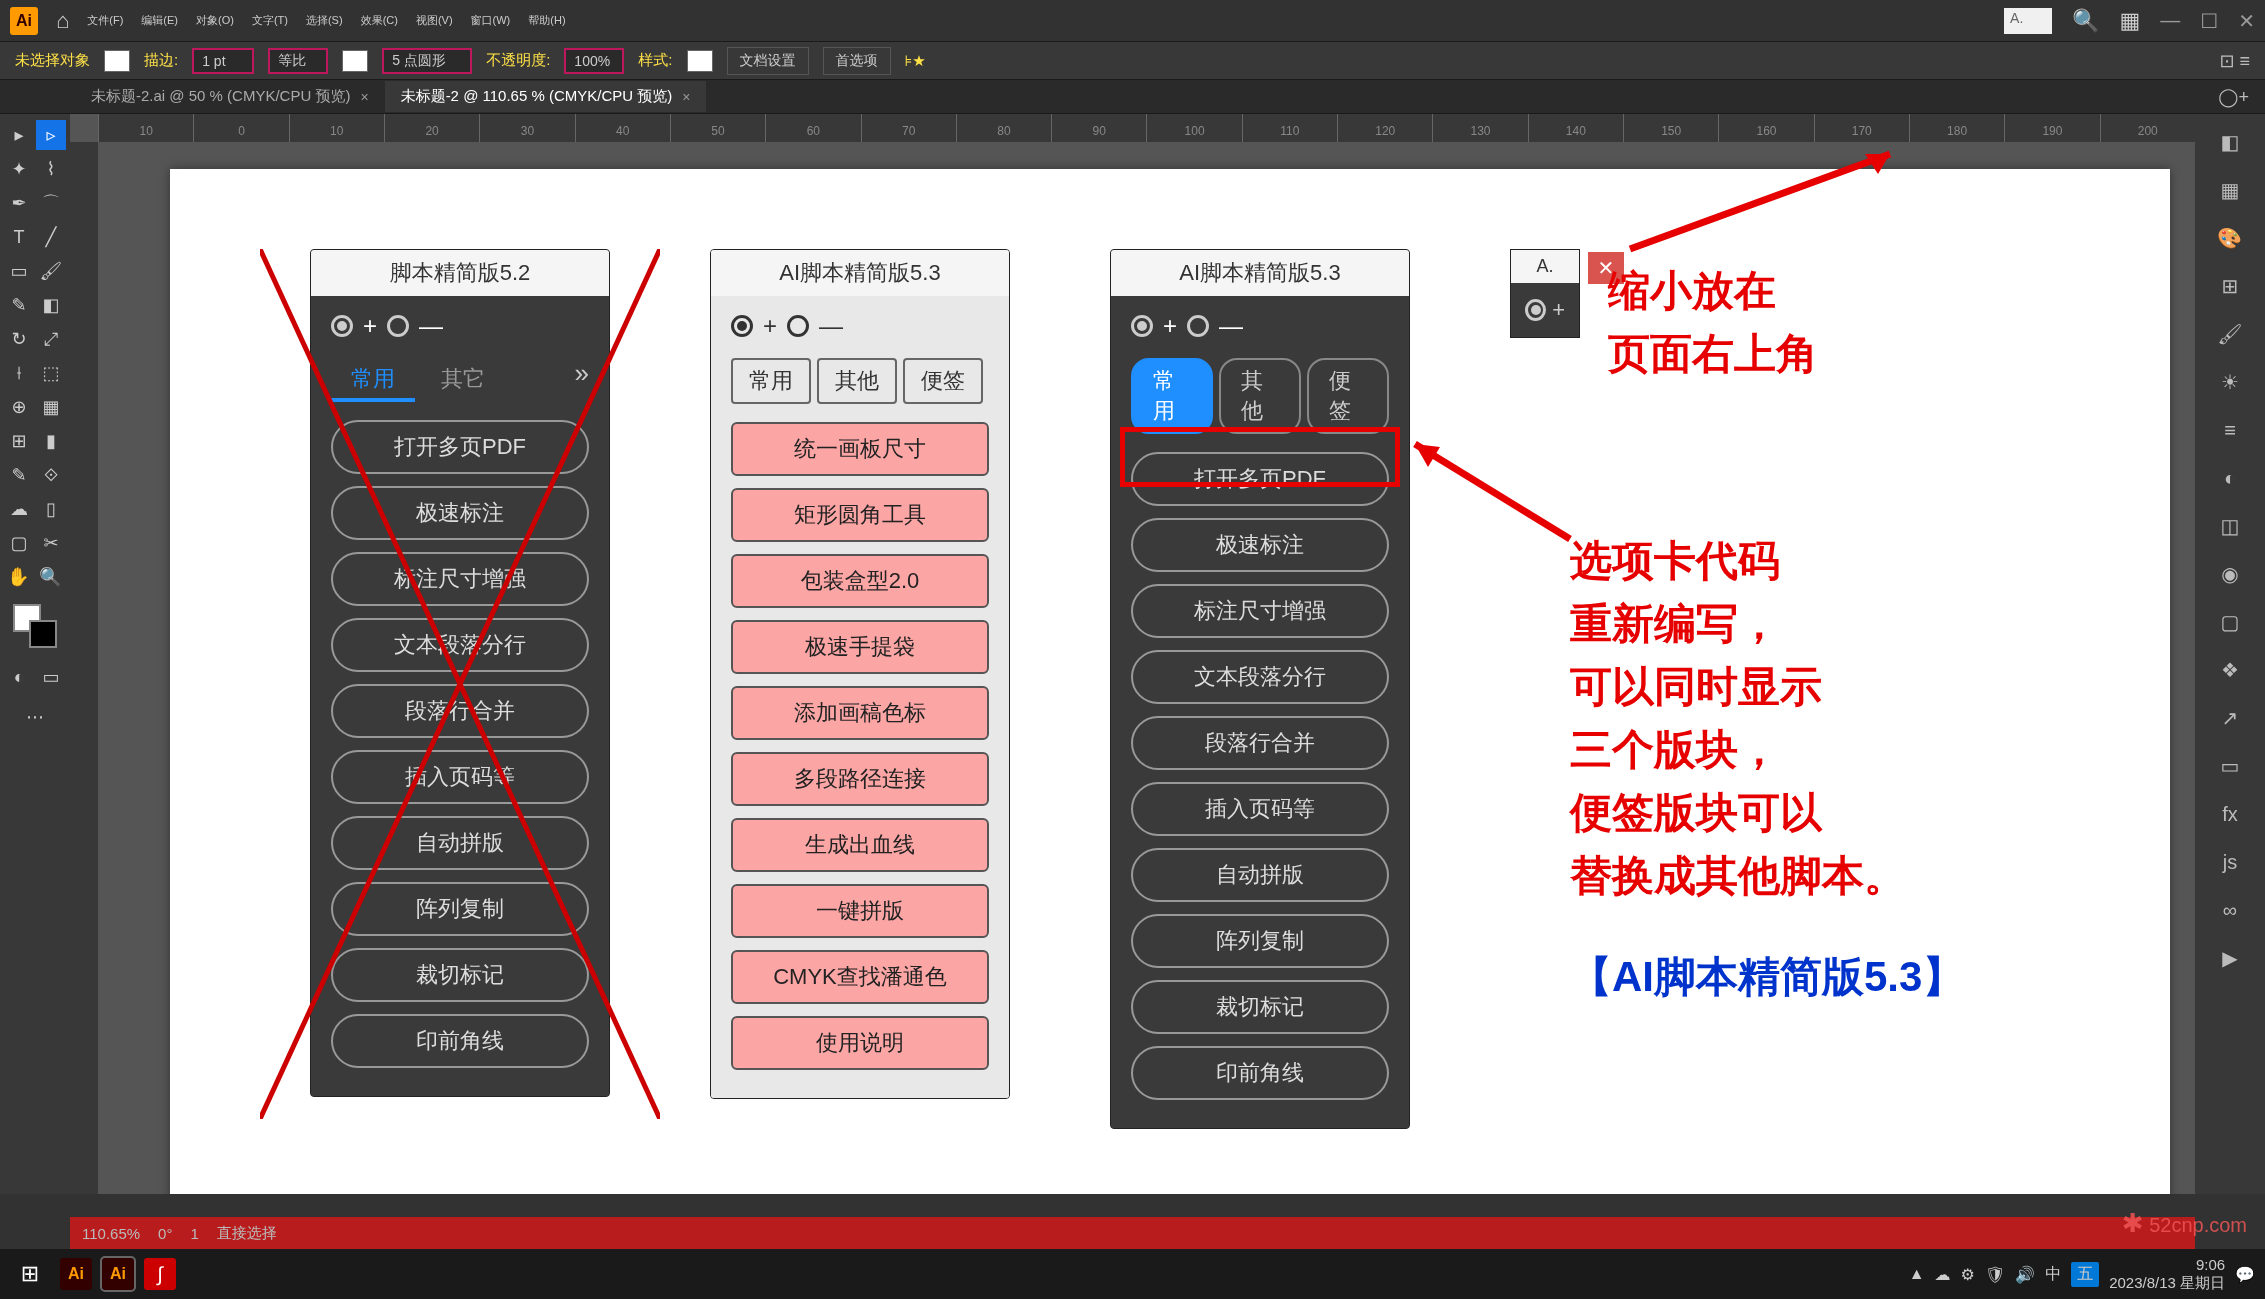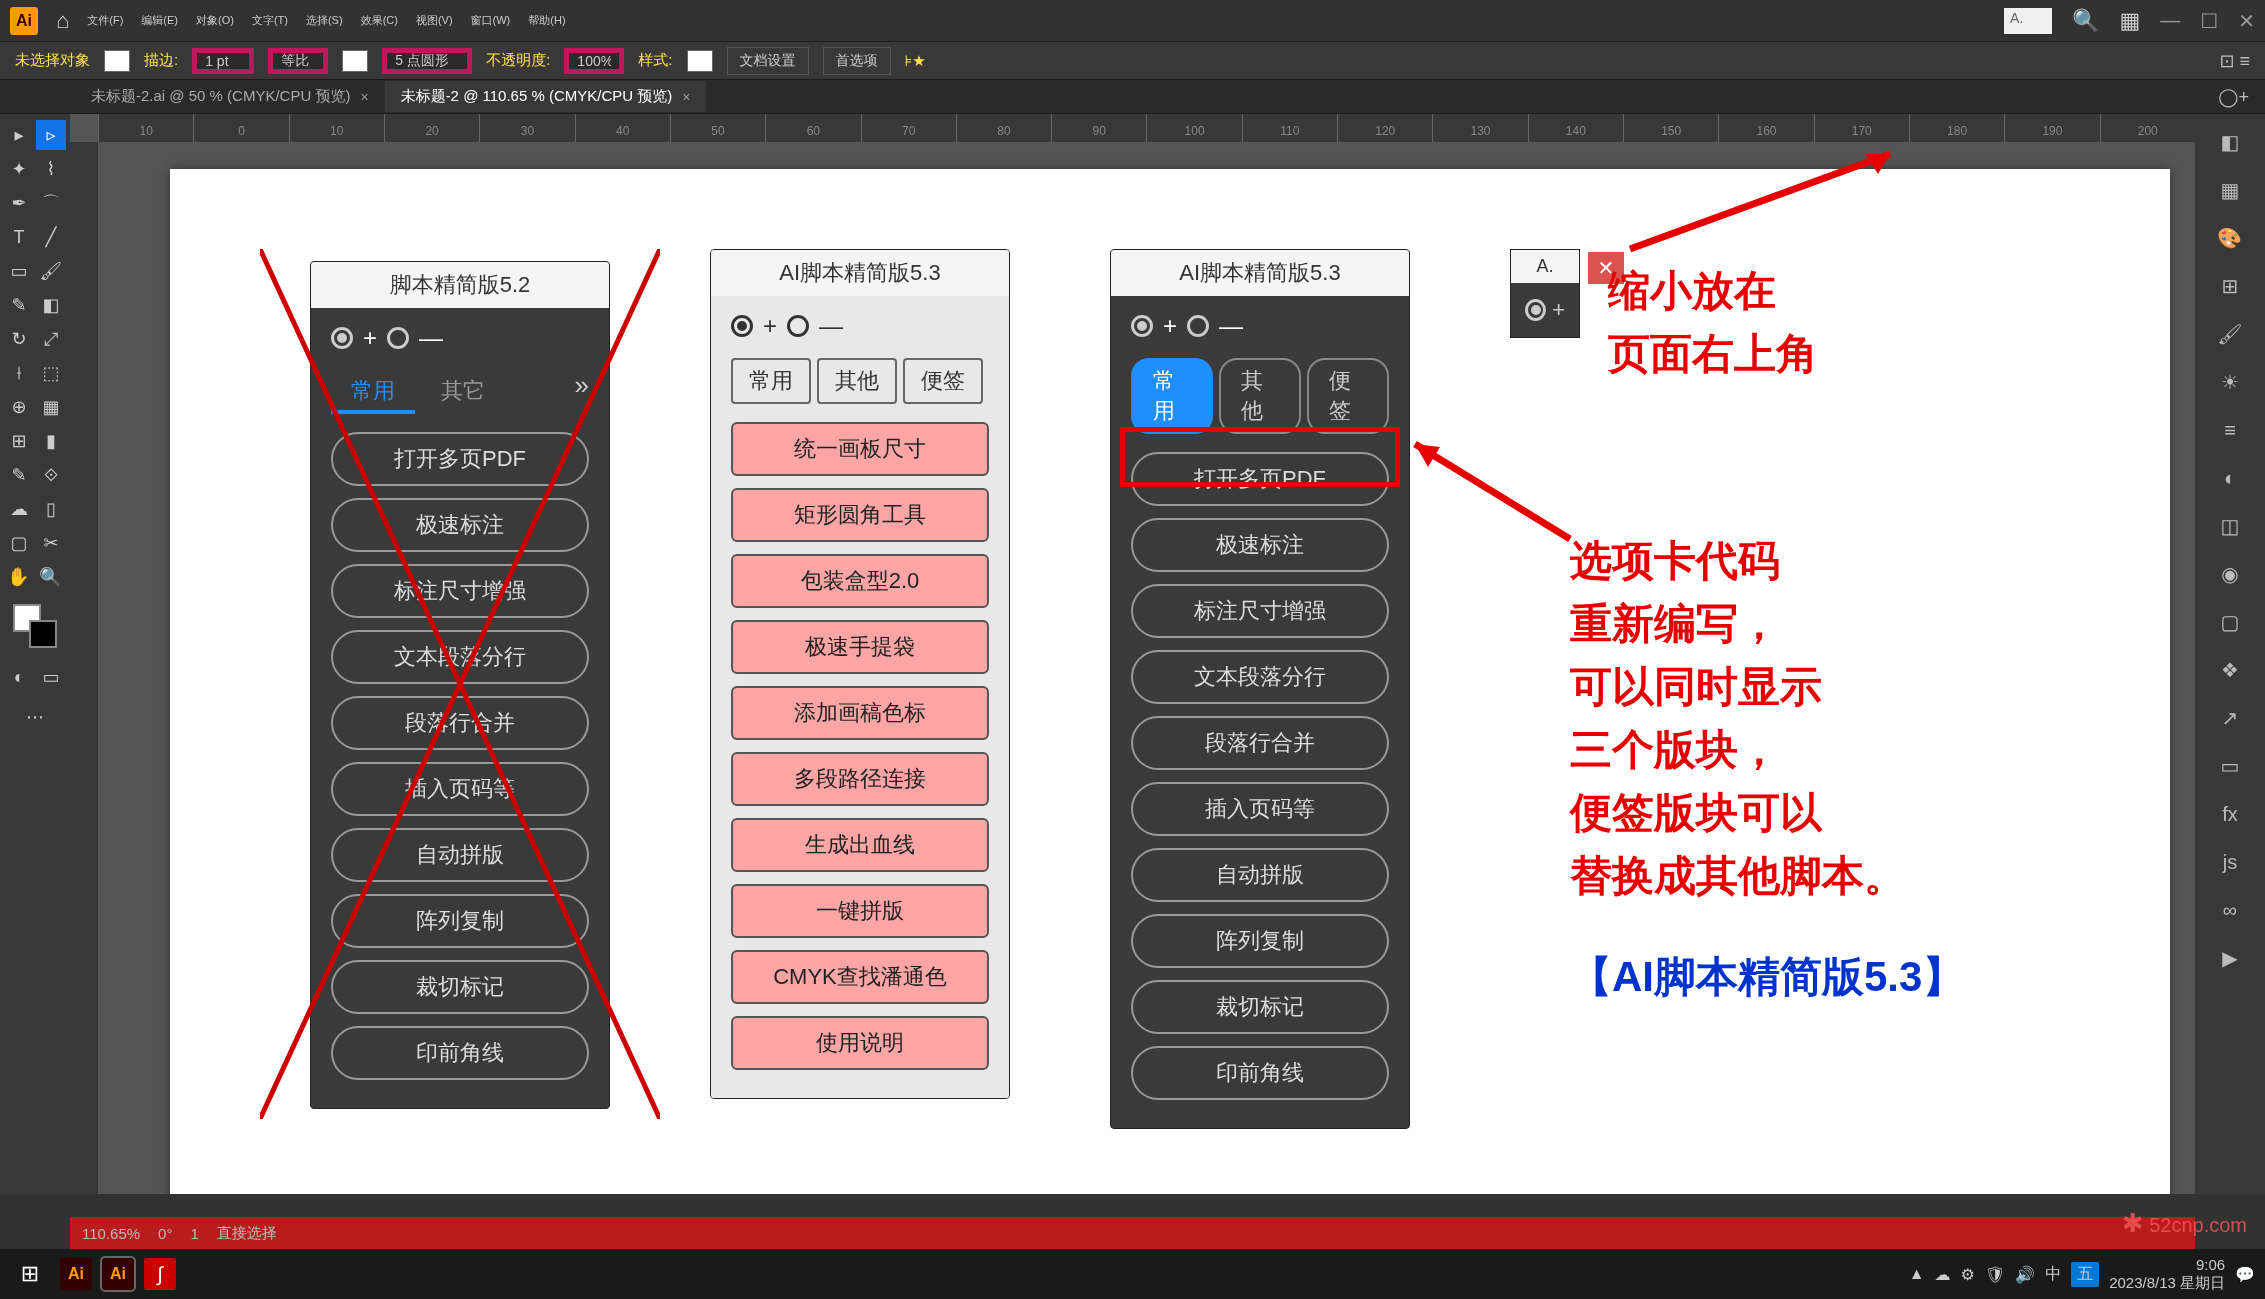--- a/index.html
+++ b/index.html
@@ -7,21 +7,21 @@
 .menubar{height:42px;background:#323232;display:flex;align-items:center;padding:0 10px;gap:18px;border-bottom:1px solid #1a1a1a}
 .ai-logo{width:28px;height:28px;background:#ff9a00;color:#330000;font-weight:bold;font-size:16px;display:flex;align-items:center;justify-content:center;border-radius:3px}
 .home-ic{color:#ccc;font-size:22px}
 .menu-item{color:#ccc;font-size:11px;cursor:pointer}
 .search-top{margin-left:auto;display:flex;align-items:center;gap:20px}
 .search-ic{color:#ccc;font-size:22px}
 .win-ctrl{display:flex;gap:20px;color:#999;font-size:20px}
 .search-field{width:48px;height:26px;background:#f0f0f0;color:#666;font-size:14px;padding:2px 6px}
 .optbar{height:38px;background:#383838;display:flex;align-items:center;padding:0 15px;gap:14px;border-bottom:1px solid #1a1a1a}
 .opt-lbl{color:#fde047;font-size:15px}
-.opt-input{background:#2a2a2a;border:5px solid #be185d;color:#ccc;padding:8px 8px;font-size:14px;height:26px}
+.opt-input{background:#2a2a2a;border:2px solid #be185d;color:#ccc;padding:8px 8px;font-size:14px;height:26px}
 .opt-btn{background:#383838;border:1px solid #555;color:#ccc;padding:3px 12px;font-size:14px;height:28px}
 .swatch{width:26px;height:22px;background:#fff;border:1px solid #666}
 .tabbar{height:34px;background:#2a2a2a;display:flex;align-items:center;padding-left:75px;border-bottom:1px solid #1a1a1a}
 .doctab{padding:6px 16px;color:#aaa;font-size:15px;display:flex;align-items:center;gap:10px;cursor:pointer}
 .doctab.active{background:#383838;color:#fff}
 .tab-x{color:#999;font-size:14px}
 .main{display:flex;height:1080px}
 .toolbox{width:70px;background:#383838;display:flex;flex-direction:column;align-items:center;padding-top:6px;gap:4px}
 .toolrow{display:flex;gap:2px}
 .tool{width:30px;height:30px;display:flex;align-items:center;justify-content:center;color:#ccc;font-size:18px;cursor:pointer}
@@ -226,21 +226,21 @@
         <span>150</span>
         <span>160</span>
         <span>170</span>
         <span>180</span>
         <span>190</span>
         <span>200</span>
     </div>
     <div class="ruler-v"></div>
     <div class="artboard">
 
-      <div class="panel" style="top:92px;left:140px;width:300px">
+      <div class="panel" style="top:80px;left:140px;width:300px">
         <div class="p-title">
             <span>脚本精简版5.2</span>
 
         </div>
         <div class="p-body dark">
           <div class="radio-row">
             <span class="radio on"></span> + <span class="radio"></span> —
           </div>
           <div class="p-tabs">
             <span class="p-tab underline">常用</span>

